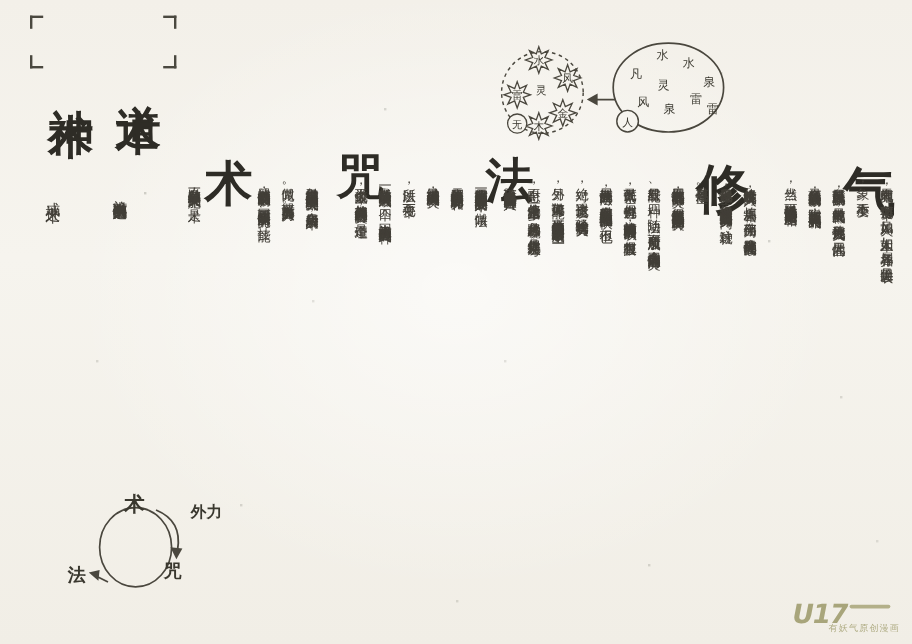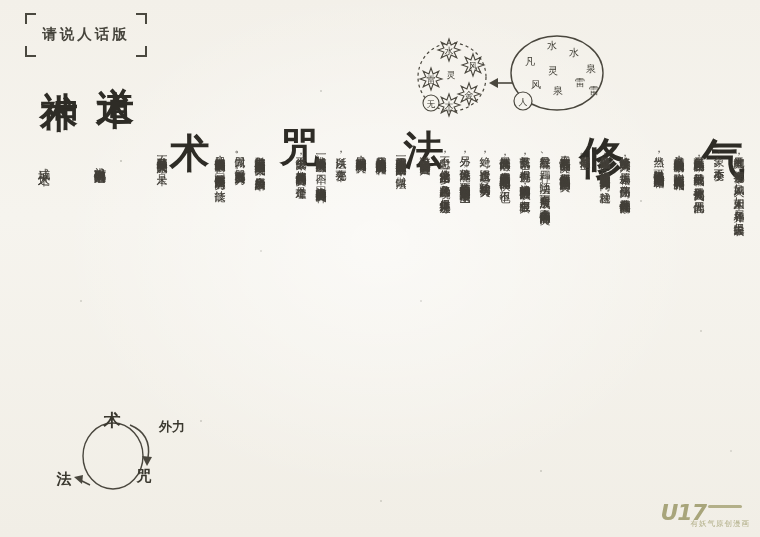--- a/index.html
+++ b/index.html
@@ -73,21 +73,20 @@
 <body>
 
 <div id="page">
   <div class="speckles"></div>
 
   <div class="tagbox">
     <span class="corner c-tl"></span>
     <span class="corner c-tr"></span>
     <span class="corner c-bl"></span>
     <span class="corner c-br"></span>
-    <div class="txt">请说人话版</div>
   </div>
 
   <div class="bigtitle t-shenshu">神术</div>
   <div class="bigtitle t-daoshu">道术</div>
   <div class="bigtitle t-shu">术</div>
   <div class="bigtitle t-zhou">咒</div>
   <div class="bigtitle t-fa">法</div>
   <div class="bigtitle t-xiu">修</div>
   <div class="bigtitle t-qi">气</div>
 

